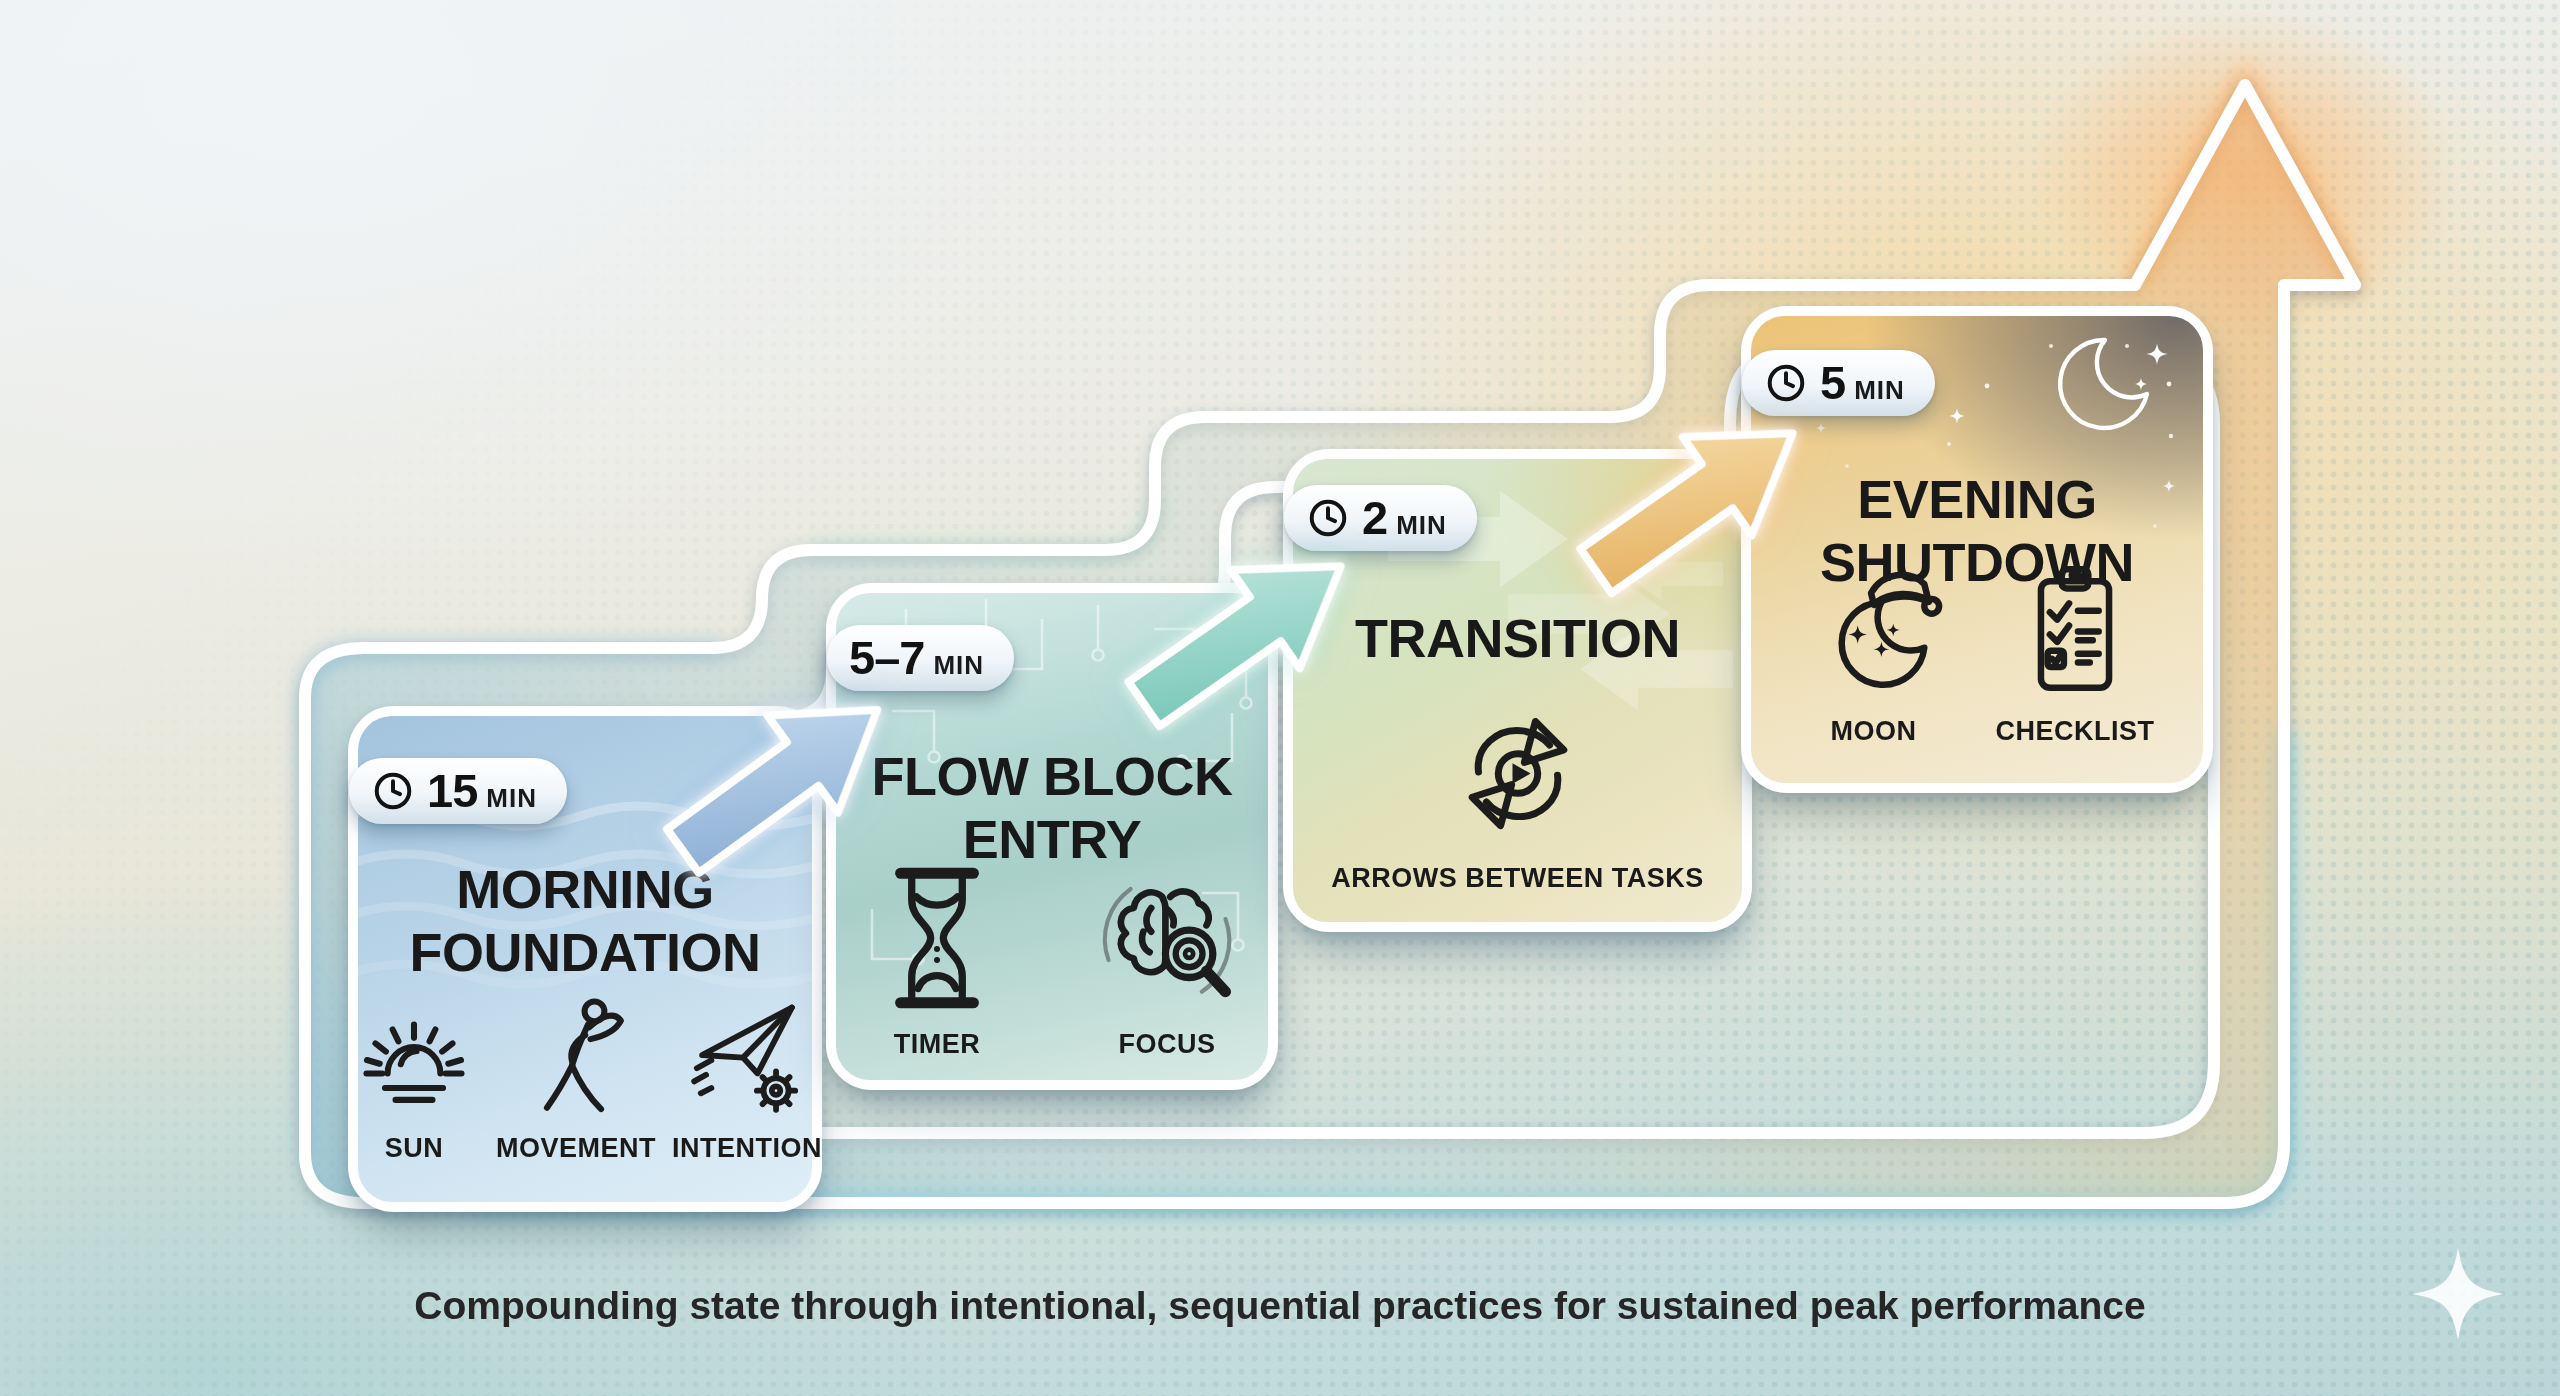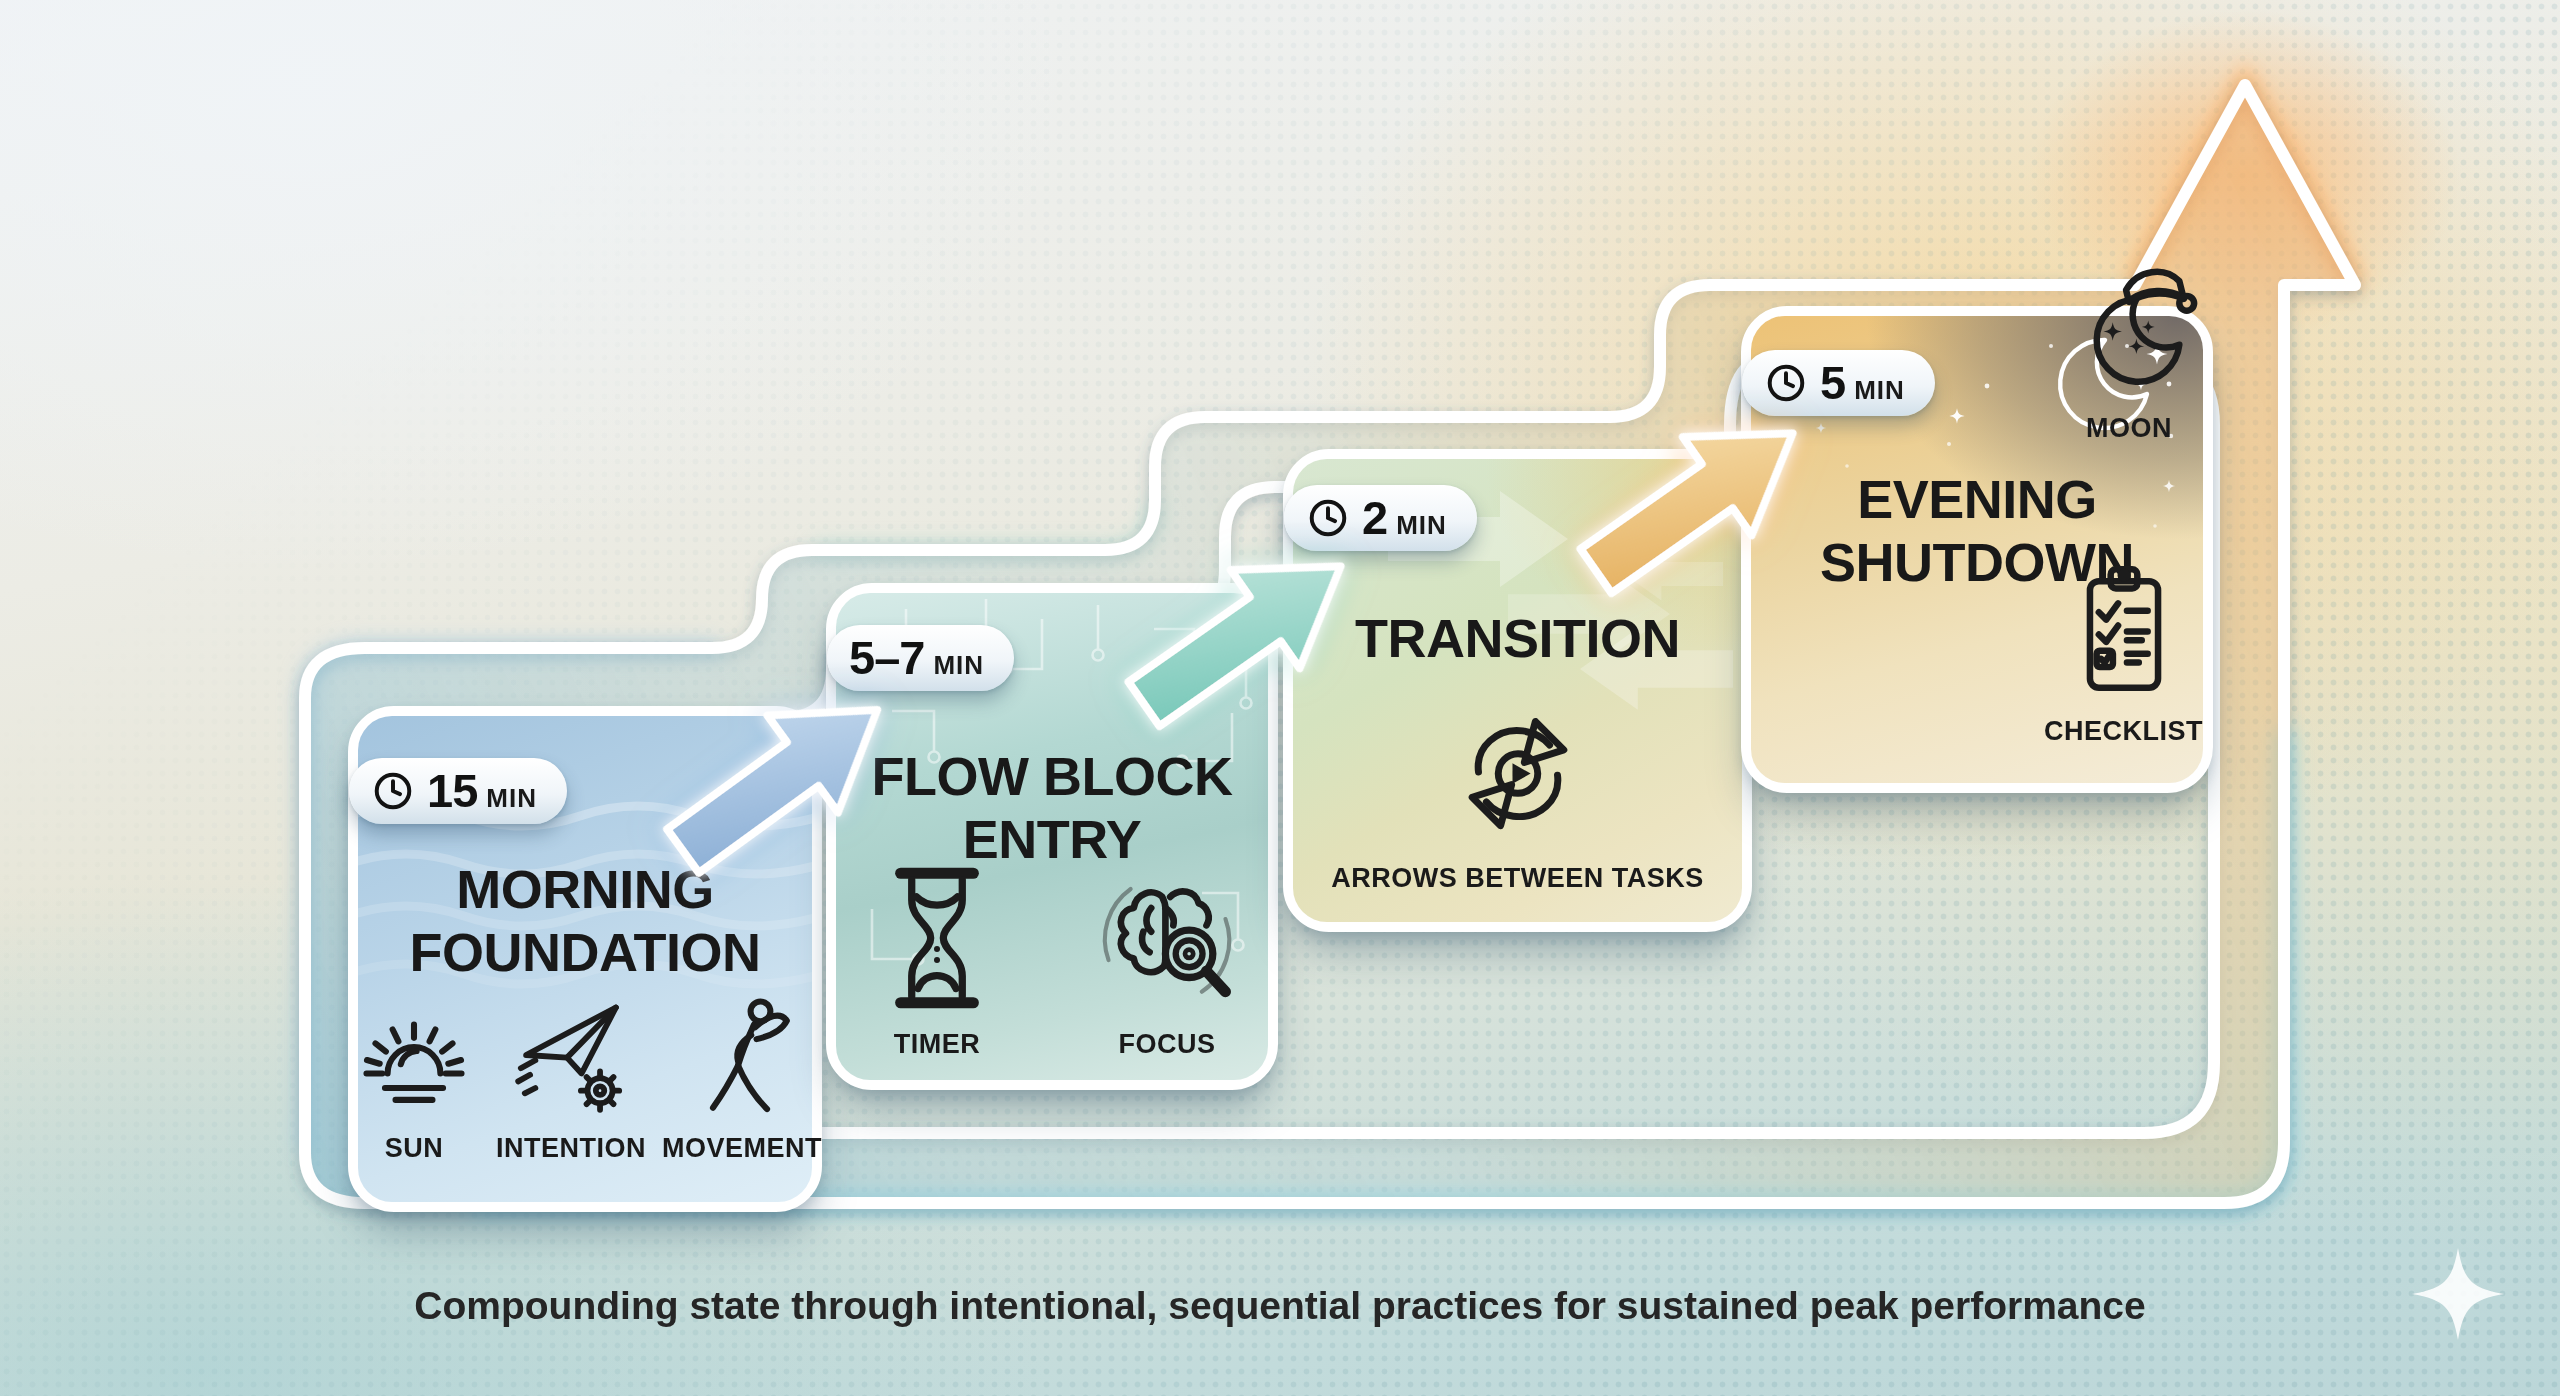--- a/index.html
+++ b/index.html
@@ -59,21 +59,21 @@
   .badge .clock{width:44px;height:44px;align-self:center;margin-right:12px;}
   .badge .dur{font-size:47px;font-weight:800;color:#121212;letter-spacing:-1px;line-height:66px;}
   .badge .unit{font-size:26px;font-weight:700;color:#1a1a1a;letter-spacing:1px;margin-left:9px;}
 
   .ctitle{position:absolute;left:0;right:0;margin:0;text-align:center;z-index:4;
     font-size:54px;font-weight:800;line-height:1.17;letter-spacing:-.5px;color:#191919;}
   .c1 .ctitle{top:142px;} .c2 .ctitle{top:152px;} .c3 .ctitle{top:148px;} .c4 .ctitle{top:152px;}
 
   .items{position:absolute;left:0;right:0;display:flex;justify-content:center;align-items:flex-end;z-index:4;}
   .c1 .items{bottom:38px;gap:16px;} .c2 .items{bottom:20px;gap:72px;}
-  .c3 .items{bottom:28px;} .c4 .items{bottom:36px;gap:112px;flex-direction:column;}
+  .c3 .items{bottom:28px;} .c4 .items{bottom:36px;gap:48px;}
   .item{display:flex;flex-direction:column;align-items:center;gap:12px;}
   .item .ic{display:block;}
   .c1 .ic{width:132px;height:132px;} .c2 .ic{width:158px;height:158px;}
   .c3 .ic{width:158px;height:158px;} .c4 .ic{width:148px;height:148px;}
   .ilabel{font-size:27px;font-weight:700;letter-spacing:.5px;color:#1a1a1a;white-space:nowrap;}
 
   .moon-deco{position:absolute;top:16px;right:24px;z-index:4;}
   .sparkle{position:absolute;left:2410px;top:1246px;width:96px;height:96px;z-index:6;}
 </style>
 </head>
@@ -150,43 +150,43 @@
             <path d="M40 57 a13 13 0 0 1 12 -10"></path>
             <path d="M14 64 H26 M74 64 H86"></path>
             <path d="M50 37 V27 M61.8 39.7 L66.2 30.7 M38.2 39.7 L33.8 30.7 M71.3 47.4 L79.2 41.2 M28.7 47.4 L20.8 41.2 M76 56.6 L85.6 53.8 M24 56.6 L14.4 53.8"></path>
             <path d="M28 75 H72 M36 84 H64"></path>
           </g>
         </svg>
         <div class="ilabel">SUN</div>
       </div>
       <div class="item">
         <svg class="ic" viewBox="0 0 100 100" fill="none">
+          <g stroke="#1c1c1c" stroke-width="4.6" stroke-linecap="round" stroke-linejoin="round">
+            <circle cx="64" cy="17" r="7.5"></circle>
+            <path d="M59 27 C54 38 50 48 47 58"></path>
+            <path d="M60 29 C70 20 79 17 84 24 C80 32 70 36 61 38"></path>
+            <path d="M57 35 C49 40 45 47 47 55"></path>
+            <path d="M47 58 C41 70 35 80 28 90"></path>
+            <path d="M47 58 C53 72 60 82 69 91"></path>
+          </g>
+        </svg>
+        <div class="ilabel">MOVEMENT</div>
+      </div>
+      <div class="item">
+        <svg class="ic" viewBox="0 0 100 100" fill="none">
           <g stroke="#1c1c1c" stroke-width="4.4" stroke-linecap="round" stroke-linejoin="round">
             <path d="M16 50 L84 14 L58 64 L47 52 Z"></path>
             <path d="M84 14 L47 52"></path>
             <path d="M12 60 L23 54 M10 70 L19 65 M15 79 L23 75"></path>
             <circle cx="72" cy="77" r="9.5"></circle>
             <circle cx="72" cy="77" r="3.2"></circle>
             <path d="M82 77 H86.5 M79.1 84.1 L82.2 87.2 M72 87 V91.5 M64.9 84.1 L61.8 87.2 M62 77 H57.5 M64.9 69.9 L61.8 66.8 M72 67 V62.5 M79.1 69.9 L82.2 66.8"></path>
           </g>
         </svg>
         <div class="ilabel">INTENTION</div>
-      </div>
-      <div class="item">
-        <svg class="ic" viewBox="0 0 100 100" fill="none">
-          <g stroke="#1c1c1c" stroke-width="4.6" stroke-linecap="round" stroke-linejoin="round">
-            <circle cx="64" cy="17" r="7.5"></circle>
-            <path d="M59 27 C54 38 50 48 47 58"></path>
-            <path d="M60 29 C70 20 79 17 84 24 C80 32 70 36 61 38"></path>
-            <path d="M57 35 C49 40 45 47 47 55"></path>
-            <path d="M47 58 C41 70 35 80 28 90"></path>
-            <path d="M47 58 C53 72 60 82 69 91"></path>
-          </g>
-        </svg>
-        <div class="ilabel">MOVEMENT</div>
       </div>
     </div>
   </section>
 
   <section class="card c2">
     <div class="card-fill">
       <svg width="432" height="487" viewBox="0 0 432 487" fill="none">
         <g stroke="#ffffff" stroke-width="2.6" opacity=".5">
           <path d="M70 16 V66 H108"></path>
             <circle cx="114" cy="66" r="5.5"></circle>

